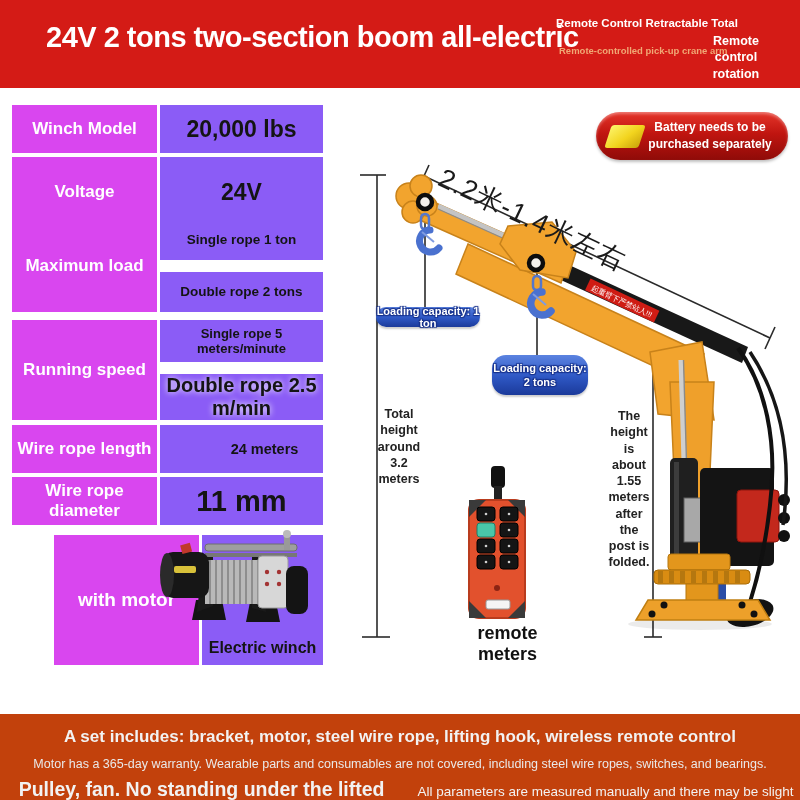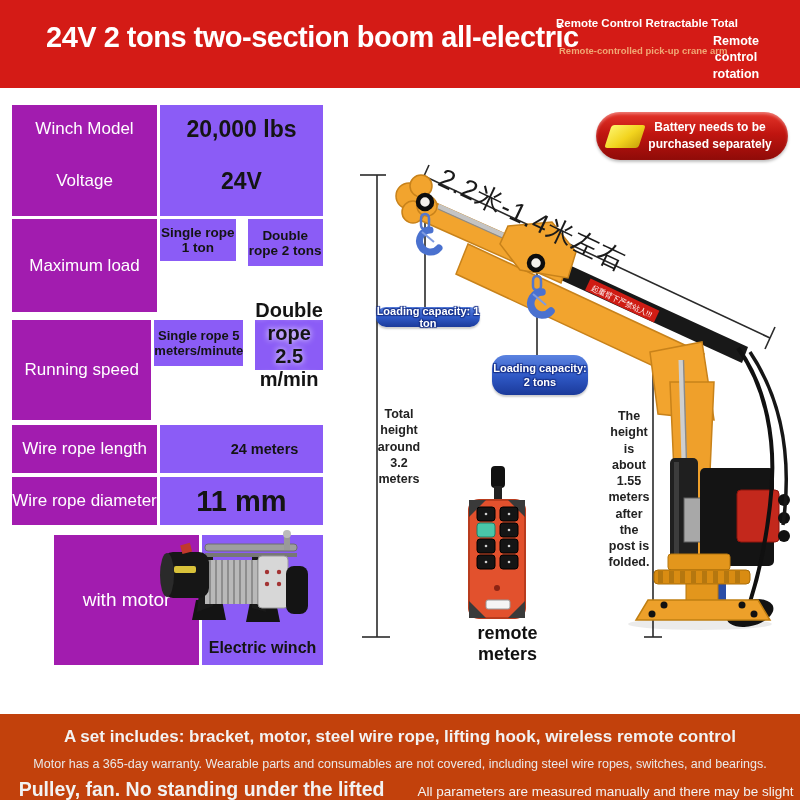--- a/index.html
+++ b/index.html
@@ -10,27 +10,27 @@
   .banner{position:absolute;left:0;top:0;width:800px;height:88px;background:#d41b16;z-index:1;}
   .banner-title{position:absolute;left:46px;top:21px;font-size:29px;font-weight:bold;color:#ffffff;
                 letter-spacing:-0.5px;white-space:nowrap;}
   .feature-main{position:absolute;left:556px;top:17px;font-size:11.5px;font-weight:bold;color:#ffffff;white-space:nowrap;}
   .feature-sub{position:absolute;left:559px;top:45px;font-size:9.5px;font-weight:bold;color:#f0a875;white-space:nowrap;}
   .feature-side{position:absolute;left:696px;top:33px;width:80px;text-align:center;font-size:12.5px;
                 font-weight:bold;color:#ffffff;line-height:1.3;}
 
   
   .spec-row{position:absolute;left:12px;width:311px;display:flex;gap:3px;z-index:2;}
-  .cell-label{width:145px;background:#a21caf;color:#ffffff;display:flex;align-items:center;
-              justify-content:center;font-weight:normal;font-size:17px;text-align:center;}
+  .cell-label{width:145px;background:#d946ef;color:#ffffff;display:flex;align-items:center;
+              justify-content:center;font-weight:bold;font-size:17px;text-align:center;}
   .cell-value{flex:1;background:#8b5cf6;color:#141414;display:flex;align-items:center;
               justify-content:center;font-weight:bold;text-align:center;}
-  .cell-col{flex:1;display:flex;flex-direction:row;gap:12px;}
+  .cell-col{flex:1;display:flex;flex-direction:column;gap:12px;}
   .cell-col .cell-value{width:auto;}
-  .r1{top:105px;height:48px}.r2{top:146px;height:70px}
+  .r1{top:105px;height:48px}.r2{top:157px;height:70px}
   .r3{top:219px;height:93px}.r3 .s1{height:42px}.r3 .s2{height:47px}
   .r4{top:320px;height:100px}.r4 .s1{height:46px}.r4 .s2{height:50px}
   .r5{top:425px;height:48px}.r6{top:477px;height:48px}.r7{top:535px;height:130px}
   .v-big{font-size:23px;}
   .v-sub{font-size:13.5px;}
   .v-sub-sm{font-size:13px;}
   .v-sub-lg{font-size:20px;text-shadow:0 0 6px #ffffff;}
   .v-med{font-size:14.5px;padding-left:46px;}
   .v-huge{font-size:29px;}
   .label-lg{font-size:19px;margin-left:42px;}

